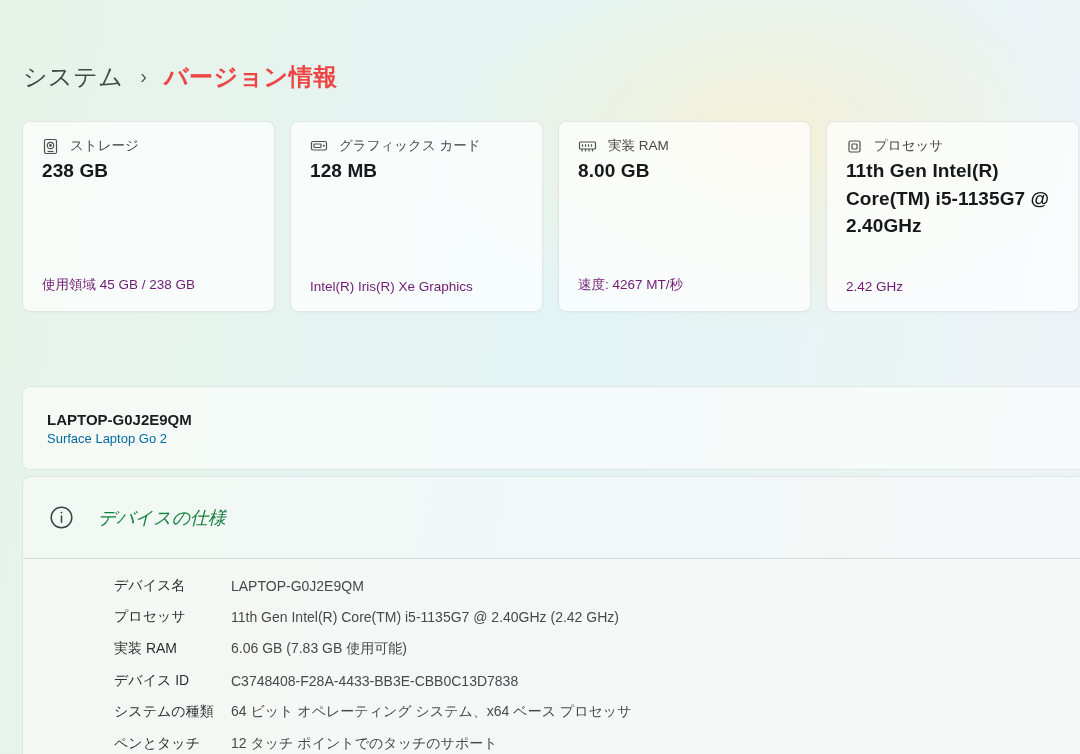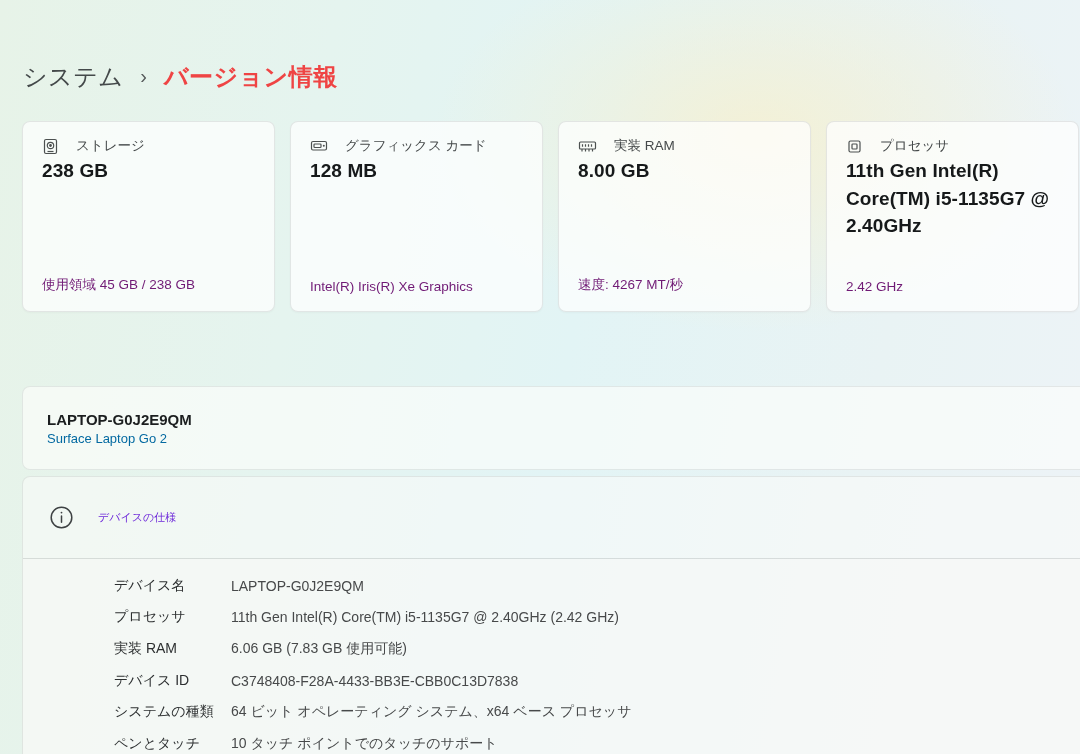--- a/index.html
+++ b/index.html
@@ -23,21 +23,21 @@
   .cards { display: flex; gap: 15px; margin: 28px 0 0 22px; width: 1080px; }
   .card {
     width: 253px; min-width: 253px; height: 191px;
     background: rgba(255,255,255,0.72);
     border: 1px solid rgba(120,130,125,0.18);
     border-radius: 8px;
     padding: 15px 19px 17px 19px;
     display: flex; flex-direction: column;
     box-shadow: 0 1px 2px rgba(0,0,0,0.03);
   }
-  .card-head { display: flex; align-items: center; gap: 17px; color: #45494a; font-size: 13.5px; }
+  .card-head { display: flex; align-items: center; gap: 11px; color: #45494a; font-size: 13.5px; }
   .card-head svg { flex: 0 0 auto; stroke: #4c5050; }
   .card-value { margin-top: 2px; font-size: 19px; font-weight: 700; color: #16191a; line-height: 1.45; letter-spacing: 0.1px; }
   .card-foot { margin-top: auto; font-size: 13.5px; color: #701a75; }
 
   
   .device-banner {
     margin: 74px 0 0 22px; width: calc(100% - 22px); height: 84px;
     background: rgba(253,253,251,0.62);
     border: 1px solid rgba(120,130,125,0.16); border-right: none;
     border-radius: 8px 0 0 8px;
@@ -51,21 +51,21 @@
     margin: 6px 0 0 22px; width: calc(100% - 22px); height: 324px;
     background: rgba(252,252,250,0.55);
     border: 1px solid rgba(120,130,125,0.16); border-right: none; border-bottom: none;
     border-radius: 8px 0 0 0;
     display: flex; flex-direction: column;
   }
   .spec-header {
     height: 82px; display: flex; align-items: center; padding-left: 26px; cursor: pointer;
     border-bottom: 1px solid rgba(90,95,92,0.18);
   }
-  .spec-title { margin-left: 24px; font-size: 11px; color: #6d28d9; }
+  .spec-title { margin-left: 24px; font-size: 18px; color: #15803d; font-style: italic; }
   .spec-body { padding: 11px 0 0 91px; background: rgba(248,248,245,0.35); flex: 1; }
   .spec-row { display: flex; align-items: center; height: 31.6px; font-size: 14px; }
   .spec-label { width: 117px; min-width: 117px; color: #2c2f30; }
   .spec-value { color: #47494a; white-space: nowrap; }
 </style>
 </head>
 <body>
 
 <div class="breadcrumb">
   <span class="crumb-parent">システム</span>
@@ -159,16 +159,16 @@
     <div class="spec-row">
       <span class="spec-label">デバイス ID</span>
       <span class="spec-value">C3748408-F28A-4433-BB3E-CBB0C13D7838</span>
     </div>
     <div class="spec-row">
       <span class="spec-label">システムの種類</span>
       <span class="spec-value">64 ビット オペレーティング システム、x64 ベース プロセッサ</span>
     </div>
     <div class="spec-row">
       <span class="spec-label">ペンとタッチ</span>
-      <span class="spec-value">10 タッチ ポイントでのタッチのサポート</span>
+      <span class="spec-value">12 タッチ ポイントでのタッチのサポート</span>
     </div>
   </div>
 </div>
 
 </body></html>

